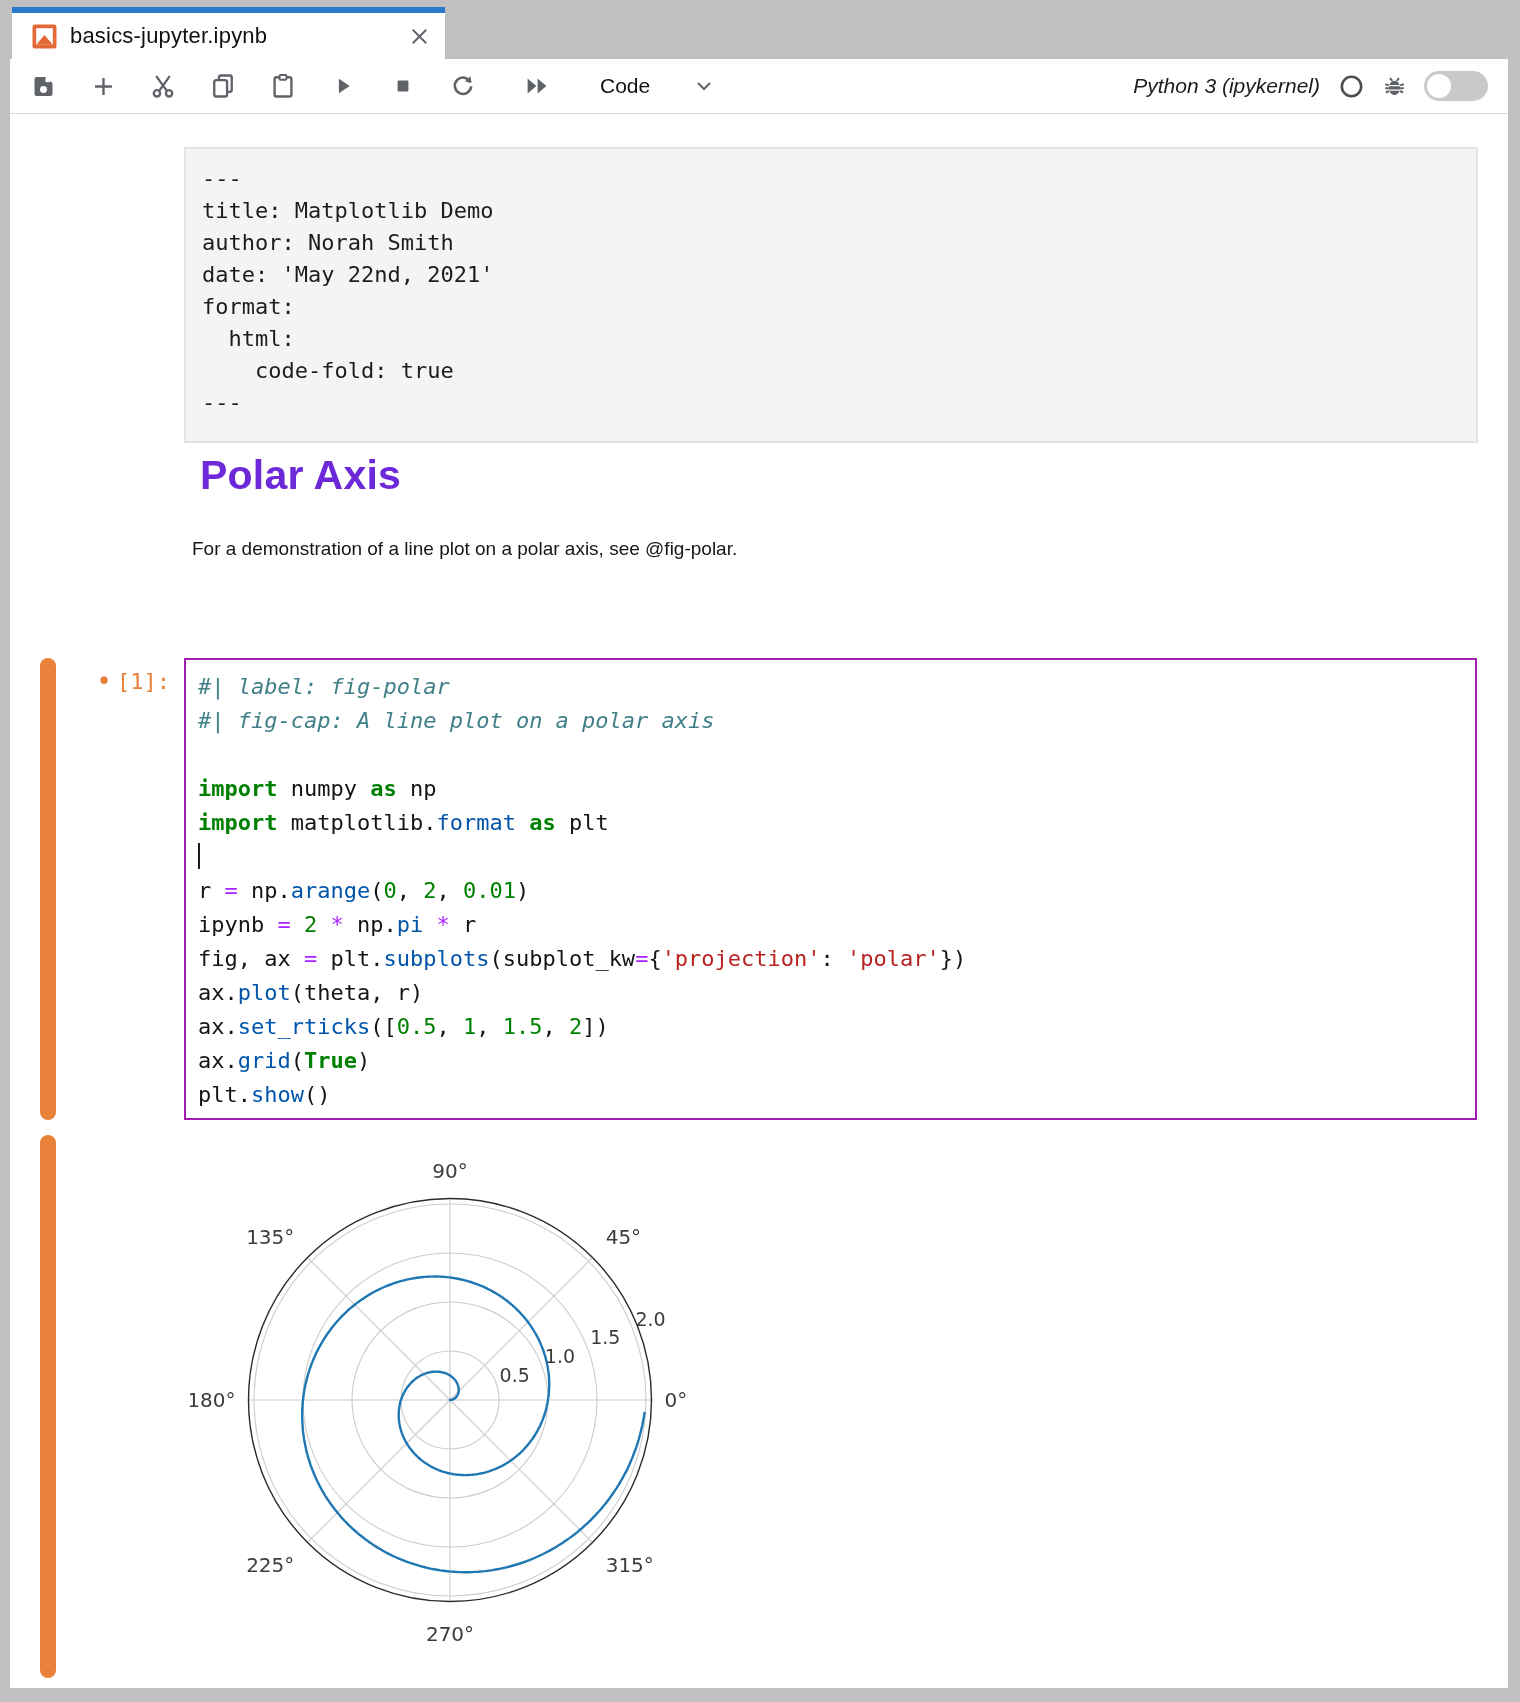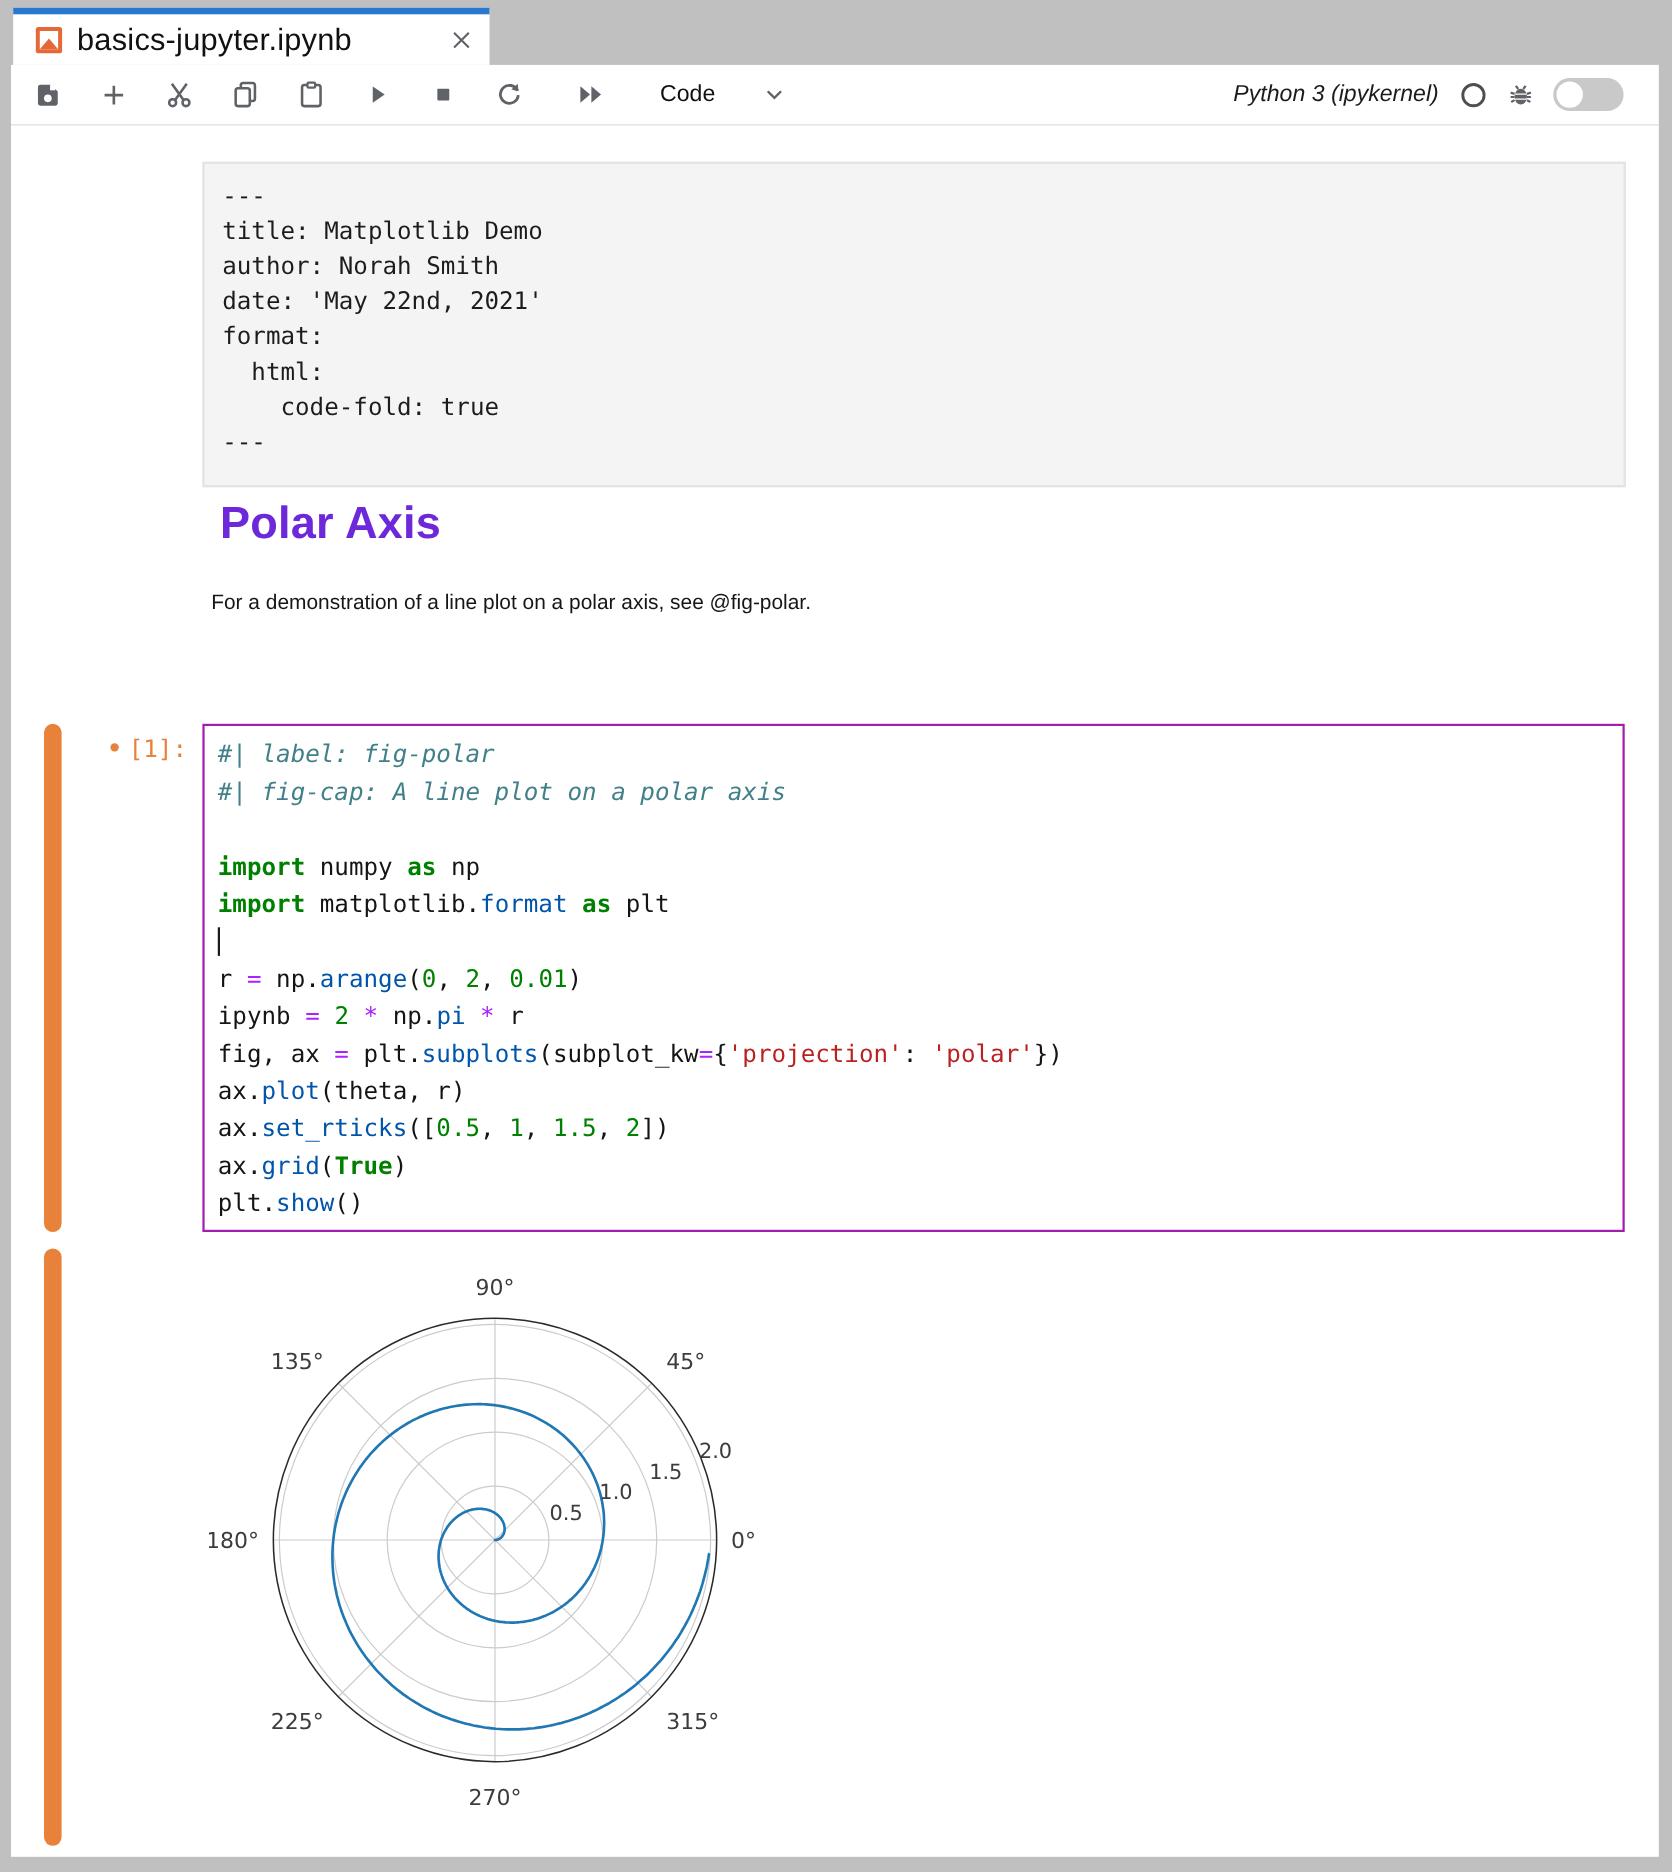--- a/index.html
+++ b/index.html
@@ -6,24 +6,24 @@
   body{
     position:relative;width:1520px;height:1702px;overflow:hidden;
     background:#c0c0c0;
     font-family:"Liberation Sans",sans-serif;
     -webkit-font-smoothing:antialiased;
   }
   
   .tab{position:absolute;left:12px;top:7px;width:433px;height:52px;background:#ffffff;}
   .tab-accent{position:absolute;left:0;top:0;width:100%;height:6px;background:#2878ce;}
   .tab-row{position:absolute;left:0;top:6px;right:0;bottom:0;display:flex;align-items:center;padding:0 14px 0 20px;}
-  .tab-title{margin-left:13px;font-size:28px;color:#111;letter-spacing:.2px;flex:1;white-space:nowrap;overflow:hidden;}
+  .tab-title{margin-left:13px;font-size:22px;color:#111;letter-spacing:.2px;flex:1;white-space:nowrap;overflow:hidden;}
   
   .toolbar{position:absolute;left:10px;top:59px;width:1498px;height:55px;background:#fff;
-    border-bottom:1px solid #dcdcdc;display:flex;align-items:center;padding:0 32px 0 18px;box-sizing:border-box;}
+    border-bottom:1px solid #dcdcdc;display:flex;align-items:center;padding:0 20px 0 18px;box-sizing:border-box;}
   .tb-btn{width:30px;height:30px;margin-right:30px;border:none;background:transparent;padding:0;display:flex;align-items:center;justify-content:center;cursor:pointer;}
   .tb-btn svg{display:block;}
   .tb-btn.runall{margin-left:14px;}
   .celltype{display:flex;align-items:center;margin-left:18px;cursor:pointer;}
   .celltype .ct-label{font-size:21px;color:#111;}
   .celltype svg{margin-left:42px;}
   .toolbar-right{margin-left:auto;display:flex;align-items:center;font-style:italic;}
   .kernel-name{font-size:21px;color:#1b1b1b;margin-right:18px;}
   .toolbar-right svg{margin-right:16px;}
   .toggle{width:64px;height:30px;border-radius:15px;background:#c9c9c9;position:relative;cursor:pointer;}

